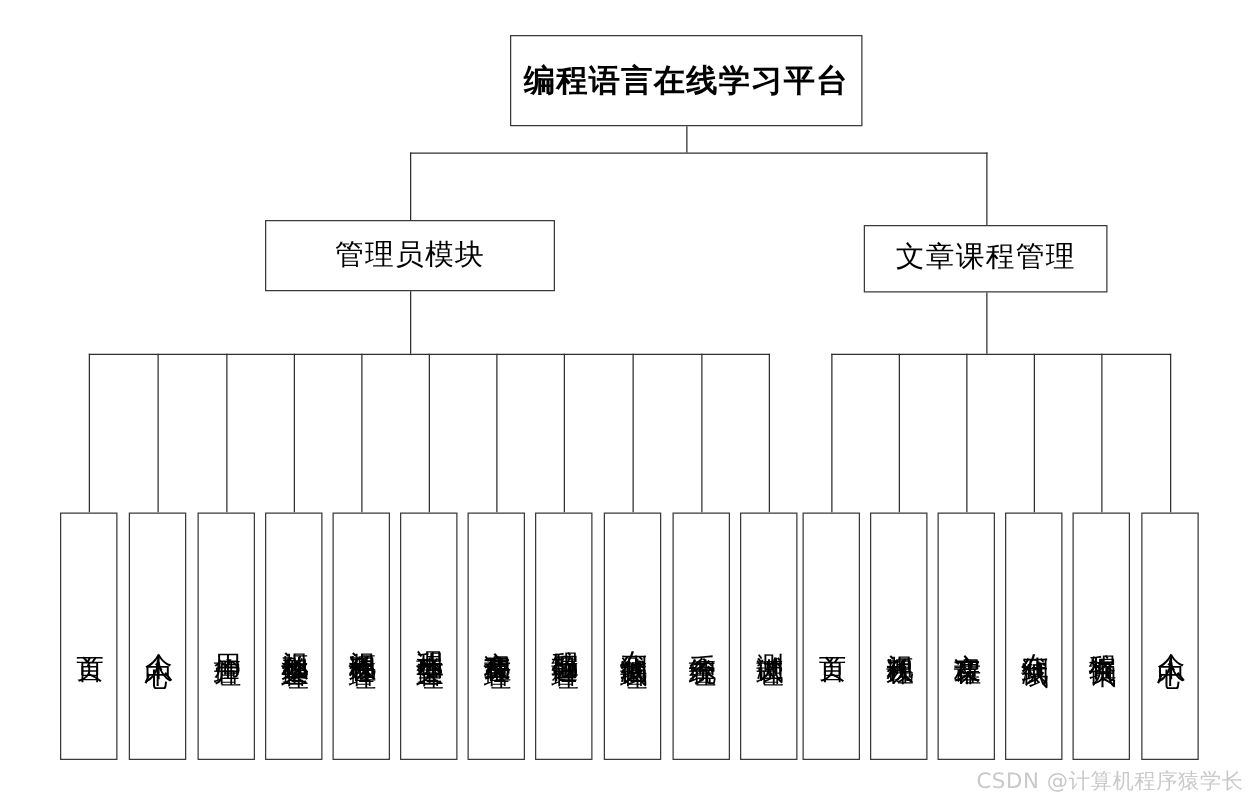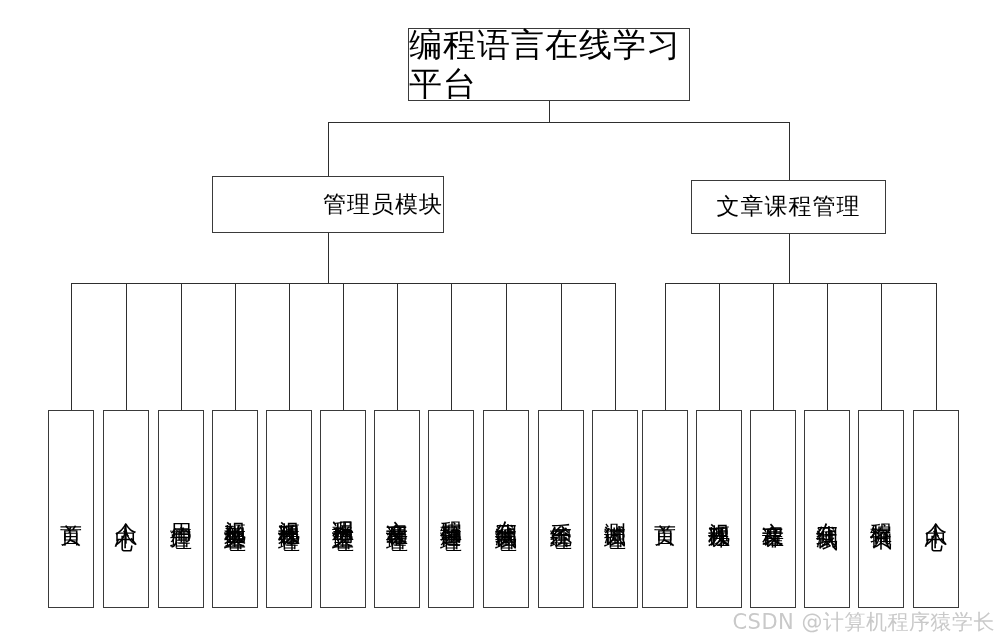--- a/index.html
+++ b/index.html
@@ -24,22 +24,23 @@
     box-sizing: border-box;
     border: 1px solid #3a3a3a;
     background: #ffffff;
     display: flex;
     align-items: center;
     justify-content: center;
     color: #000000;
     line-height: 1.18;
   }
   .node.root {
-    font-size: 33px;
+    font-size: 25px;
     letter-spacing: 1px;
+    font-weight: bold;
   }
   .node.level2 {
     font-size: 23px;
     letter-spacing: 1px;
   }
   .node.leaf {
     font-size: 22px;
     writing-mode: vertical-rl;
     text-orientation: upright;
     letter-spacing: 2px;
@@ -57,42 +58,42 @@
     background: #2e2e2e;
   }
   .vline { width: 1px; }
   .hline { height: 1px; }
 
   
   .watermark {
     position: absolute;
     right: 8px;
     bottom: 4px;
-    font-size: 21px;
+    font-size: 17px;
     color: #c9c9c9;
     white-space: nowrap;
     letter-spacing: 0.5px;
     pointer-events: none;
   }
 </style>
 </head>
 <body>
 
 <div id="canvas">
 
   <div class="node root" id="root-node" style="left:408px; top:28px; width:282px; height:73px;">
     <span>编程语言在线学习平台</span>
   </div>
 
   <div class="line vline" style="left:549px; top:101px; width:1px; height:21px;"></div>
   <div class="line hline" style="left:328px; top:122px; width:462px; height:1px;"></div>
   <div class="line vline" style="left:328px; top:122px; width:1px; height:54px;"></div>
   <div class="line vline" style="left:789px; top:122px; width:1px; height:58px;"></div>
 
-  <div class="node level2" id="node-admin" style="left:212px; top:176px; width:232px; height:57px;justify-content:flex-end;">
+  <div class="node level2" id="node-admin" style="left:212px; top:176px; width:232px; height:57px;">
     <span>管理员模块</span>
   </div>
 
   <div class="node level2" id="node-user" style="left:691px; top:180px; width:195px; height:54px;">
     <span>文章课程管理</span>
   </div>
 
   <div class="line vline" style="left:328px; top:233px; width:1px; height:50px;"></div>
   <div class="line vline" style="left:789px; top:234px; width:1px; height:49px;"></div>
 

